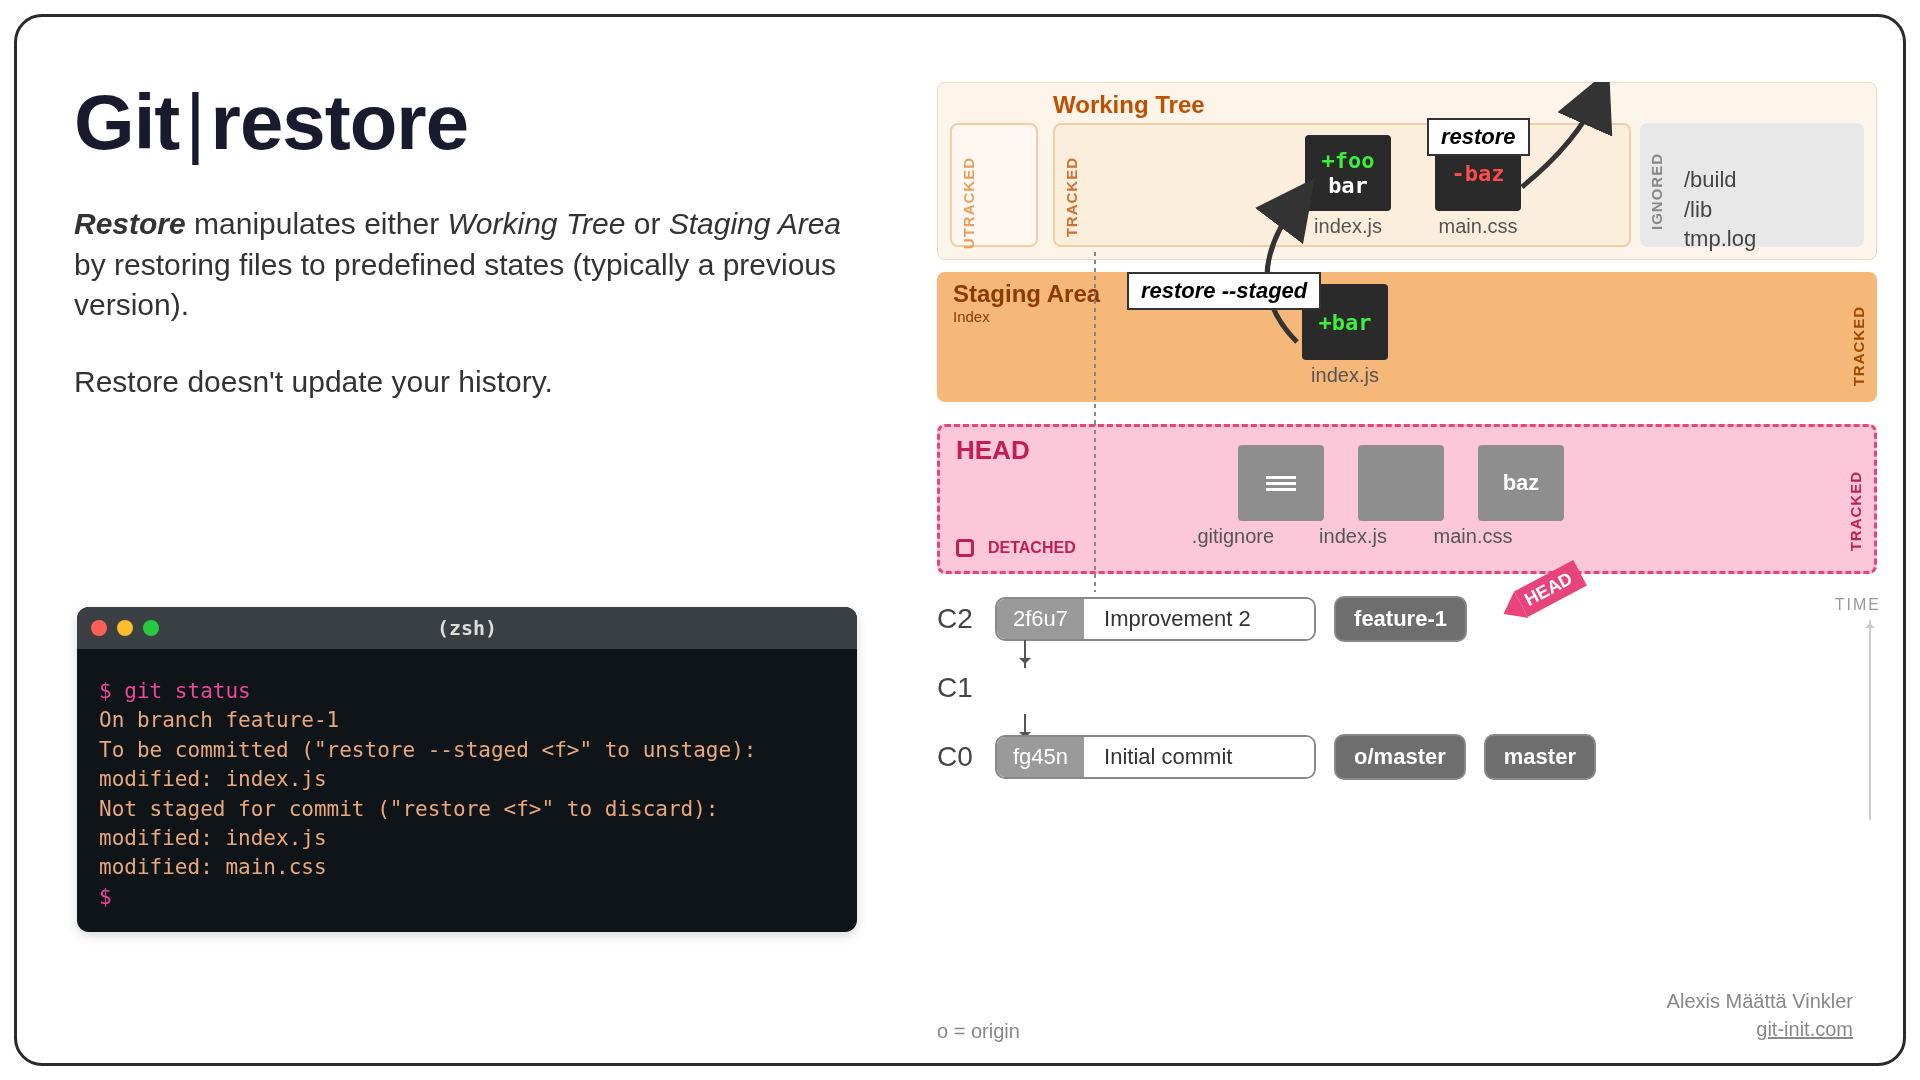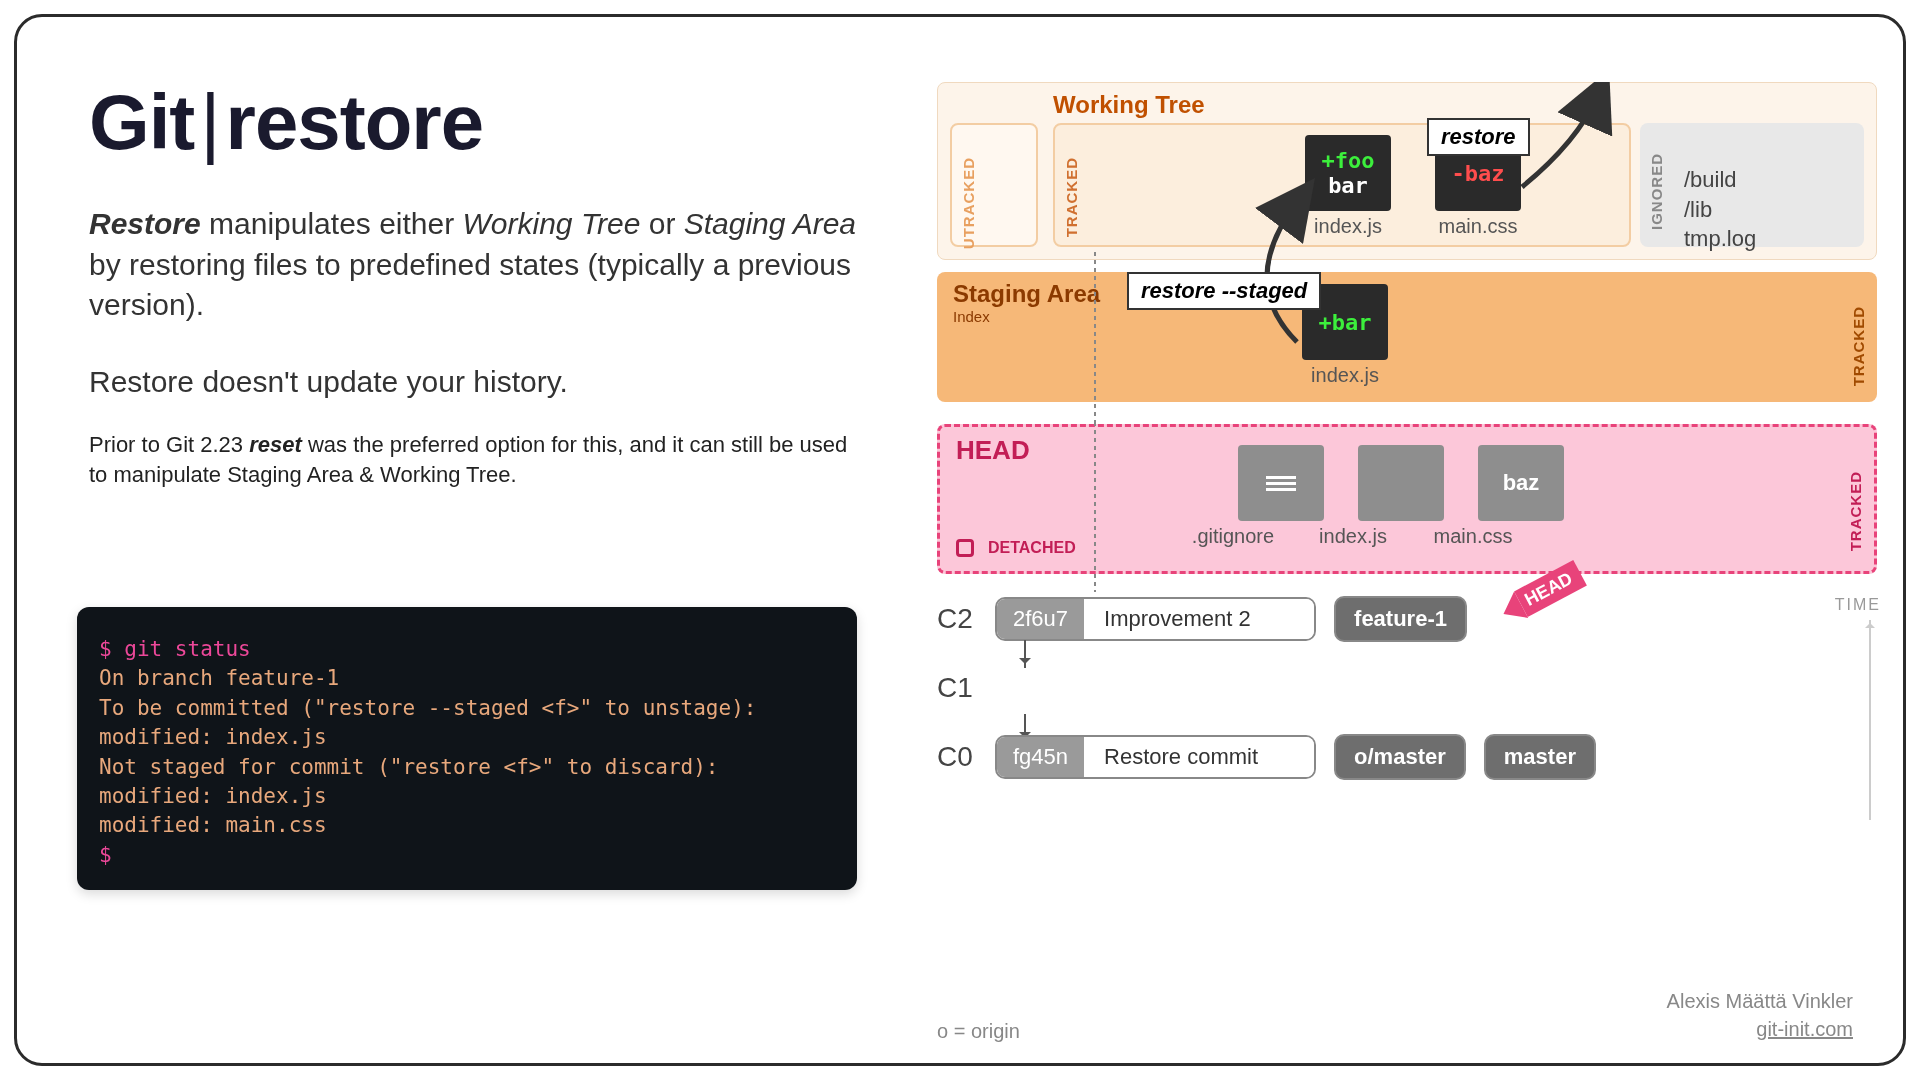--- a/index.html
+++ b/index.html
@@ -1,18 +1,18 @@
 <!DOCTYPE html>
 <html><head>
 <meta charset="utf-8">
 <style>
   *{box-sizing:border-box;margin:0;padding:0;}
   html,body{width:1920px;height:1080px;font-family:-apple-system,BlinkMacSystemFont,"Segoe UI",Helvetica,Arial,sans-serif;background:#fff;}
   .frame{position:absolute;inset:14px;border:3px solid #2b2b2b;border-radius:28px;padding:40px 50px 30px 60px;}
-  .left{position:absolute;left:72px;top:60px;width:780px;}
+  .left{position:absolute;left:57px;top:60px;width:780px;}
   h1{font-size:78px;font-weight:800;color:#1a1a2e;letter-spacing:-1px;}
   h1 .pipe{font-weight:400;margin:0 6px;}
   .para{font-size:30px;color:#333;line-height:1.35;margin-top:36px;}
   .para em{font-style:italic;}
   .para strong{font-weight:700;font-style:italic;}
   .sub{font-size:22px;color:#222;margin-top:28px;line-height:1.35;}
   .sub strong{font-weight:700;font-style:italic;}
   .term{position:absolute;left:60px;top:590px;width:780px;background:#0f1419;border-radius:12px;overflow:hidden;box-shadow:0 4px 12px rgba(0,0,0,.15);}
   .term-bar{background:#3a3f44;height:42px;display:flex;align-items:center;padding:0 14px;position:relative;}
   .dot{width:16px;height:16px;border-radius:50%;margin-right:10px;}
@@ -74,26 +74,29 @@
 
 <div class="frame">
   <div class="left">
     <h1>
       <span>Git</span><span class="pipe">|</span><span>restore</span>
     </h1>
     <p class="para">
       <strong>Restore</strong><span> manipulates either </span><em>Working Tree</em><span> or </span><em>Staging Area</em><span> by restoring files to predefined states (typically a previous version).</span>
     </p>
     <p class="para">Restore doesn't update your history.</p>
-    <p class="sub">
-      <span>Prior to Git 2.23 </span><strong>reset</strong><span> was the preferred option for this, and it can still be used to manipulate Staging Area &amp; Working Tree.</span>
-    </p>
   </div>
 
   <div class="term">
+    <div class="term-bar">
+      <div class="dot r"></div>
+      <div class="dot y"></div>
+      <div class="dot g"></div>
+      <div class="term-title">(zsh)</div>
+    </div>
     <div class="term-body" id="term-body">
         <div class="w">$ git status</div>
         <div class="o">On branch feature-1</div>
         <div class="o">To be committed ("restore --staged &lt;f&gt;" to unstage):</div>
         <div class="o">    modified: index.js</div>
         <div class="o">Not staged for commit ("restore &lt;f&gt;" to discard):</div>
         <div class="o">    modified: index.js</div>
         <div class="o">    modified: main.css</div>
         <div class="w">$</div>
       </div>
@@ -203,21 +206,21 @@
           </div>
           <div class="arrow-down" style="top: 44px;"></div>
           <div class="crow">
             <div class="cid">C1</div>
     </div>
           <div class="arrow-down" style="top: 118px;"></div>
           <div class="crow">
             <div class="cid">C0</div>
     <div class="pill">
       <div class="pill-h">fg45n</div>
-      <div class="pill-b">Restore commit</div>
+      <div class="pill-b">Initial commit</div>
     </div>
     <div class="tag ol">o/master</div>
             <div class="tag ol">master</div>
           </div>
         </div>
     </div>
     <div class="head-arrow" style="left:580px;top:492px;">HEAD</div>
   </div>
 
   <div class="foot l">o = origin</div>

